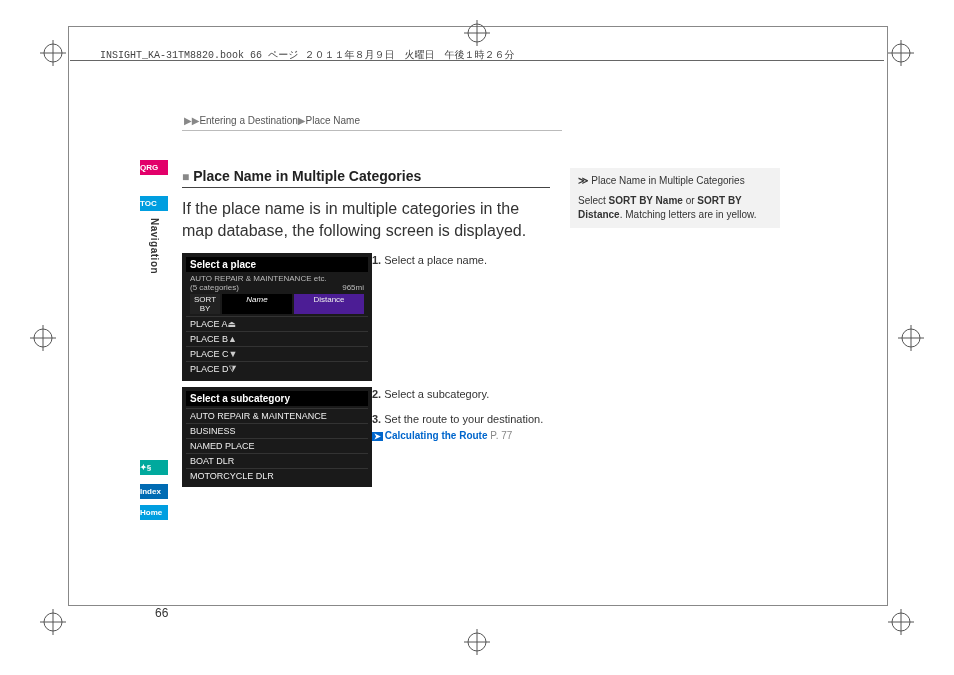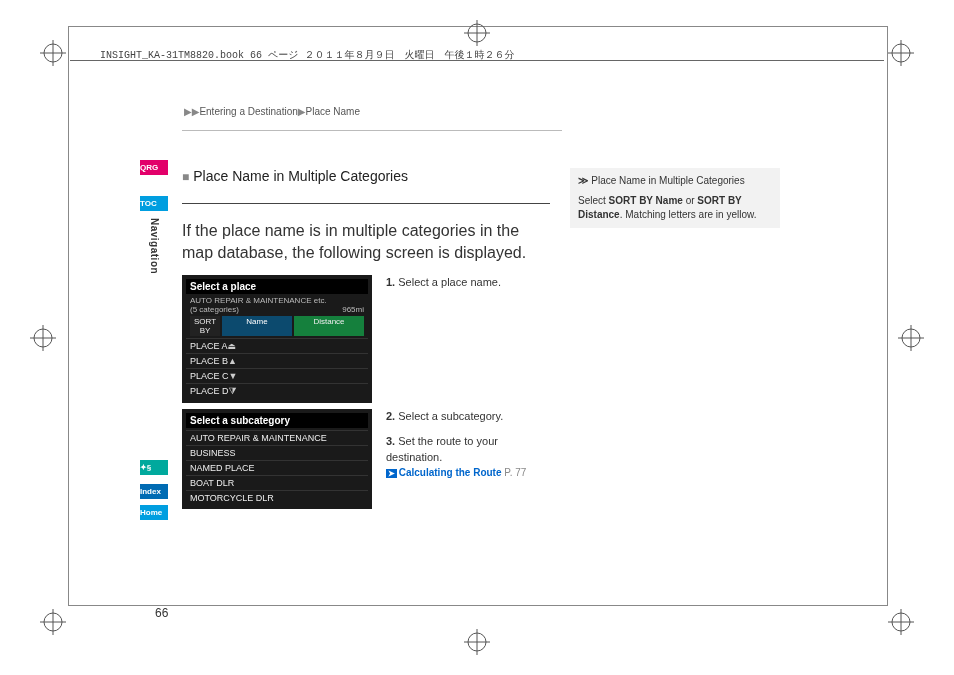--- a/index.html
+++ b/index.html
@@ -38,21 +38,21 @@
     text-align: center;
   }
   .header-rule {
     position: absolute;
     left: 70px; right: 70px; top: 60px;
     border-top: 1px solid #666;
   }
 
   .breadcrumb {
     position: absolute;
-    left: 184px; top: 106px;
+    left: 184px; top: 115px;
     font-size: 10px;
     color: #555;
   }
   .breadcrumb .tri { color: #888; }
   .breadcrumb-rule {
     position: absolute;
     left: 182px; top: 130px;
     width: 380px;
     border-top: 1px solid #bbb;
   }
@@ -84,34 +84,34 @@
   }
 
   
   .content {
     position: absolute;
     left: 182px; top: 168px;
     width: 368px;
   }
   .section-title {
     font-size: 14px;
-    font-weight: normal;
+    font-weight: bold;
     color: #222;
     border-bottom: 1.5px solid #444;
-    padding-bottom: 19px;
-    margin-bottom: 16px;
+    padding-bottom: 3px;
+    margin-bottom: 10px;
   }
   .section-title .sq { color: #888; font-size: 12px; margin-right: 4px; }
   .intro {
     font-size: 16px;
     line-height: 1.4;
     margin-bottom: 10px;
   }
 
-  .step-row { display: flex; gap: 14px; margin-bottom: 6px; align-items: flex-start; }
+  .step-row { display: flex; margin-bottom: 6px; align-items: flex-start; }
   .screenshot {
     width: 190px;
     background: #1a1a1a;
     color: #eee;
     font-size: 9px;
     padding: 4px;
   }
   .screenshot .sc-title {
     background: #000;
     padding: 2px 4px;
@@ -122,22 +122,22 @@
   }
   .screenshot .sc-sub {
     padding: 0 4px;
     color: #bbb;
     font-size: 8px;
     display:flex; justify-content:space-between;
   }
   .screenshot .sc-tabs {
     display:flex; gap:2px; margin:2px 4px; font-size:8px;justify-content:center;
   }
-  .screenshot .sc-tabs span { flex:1; text-align:center; padding:1px 0; background:#15803d; }
-  .screenshot .sc-tabs span.active { background:#0c4a6e; color:#fff; }
+  .screenshot .sc-tabs span { flex:1; text-align:center; padding:1px 0; background:#4c1d95; }
+  .screenshot .sc-tabs span.active { background:#000000; color:#fff;font-style:italic; }
   .screenshot .sc-list { margin-top:2px; }
   .screenshot .sc-list .row {
     display:flex; justify-content:flex-start;
     padding: 2px 4px;
     border-top: 1px solid #333;
   }
   .screenshot .sc-list .row span.arrow { color:#ccc; }
   .steps { flex: 1; font-size: 11px; line-height: 1.4; }
   .steps .step { margin-bottom: 10px; }
   .steps .num { font-weight: bold; }

